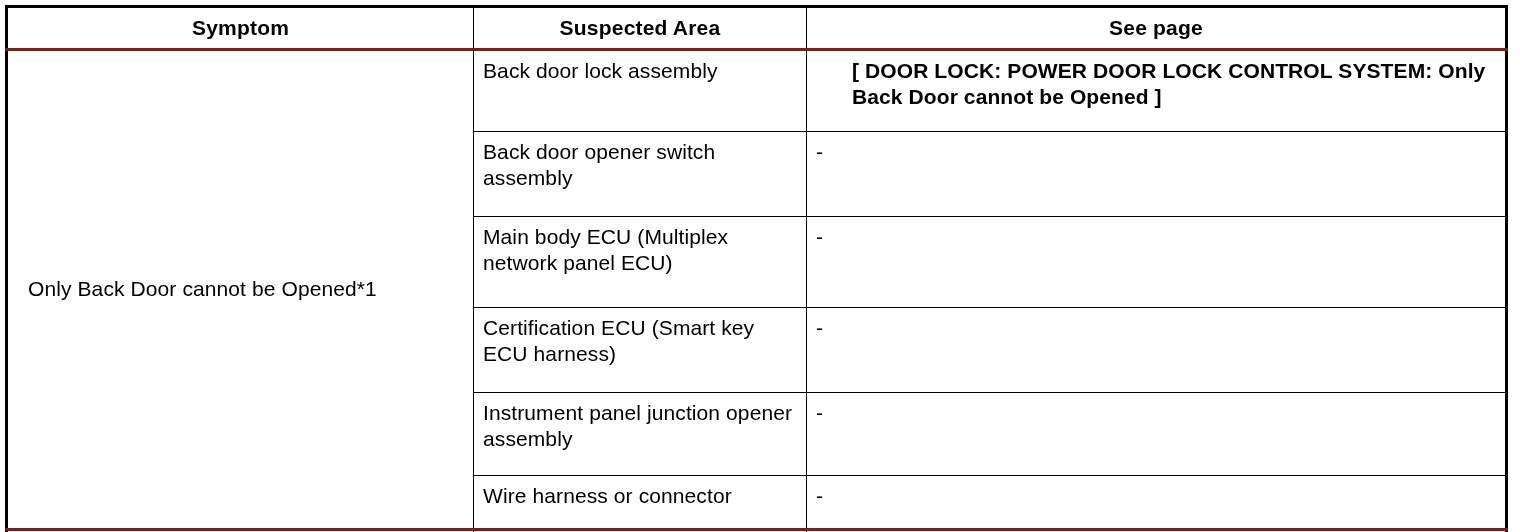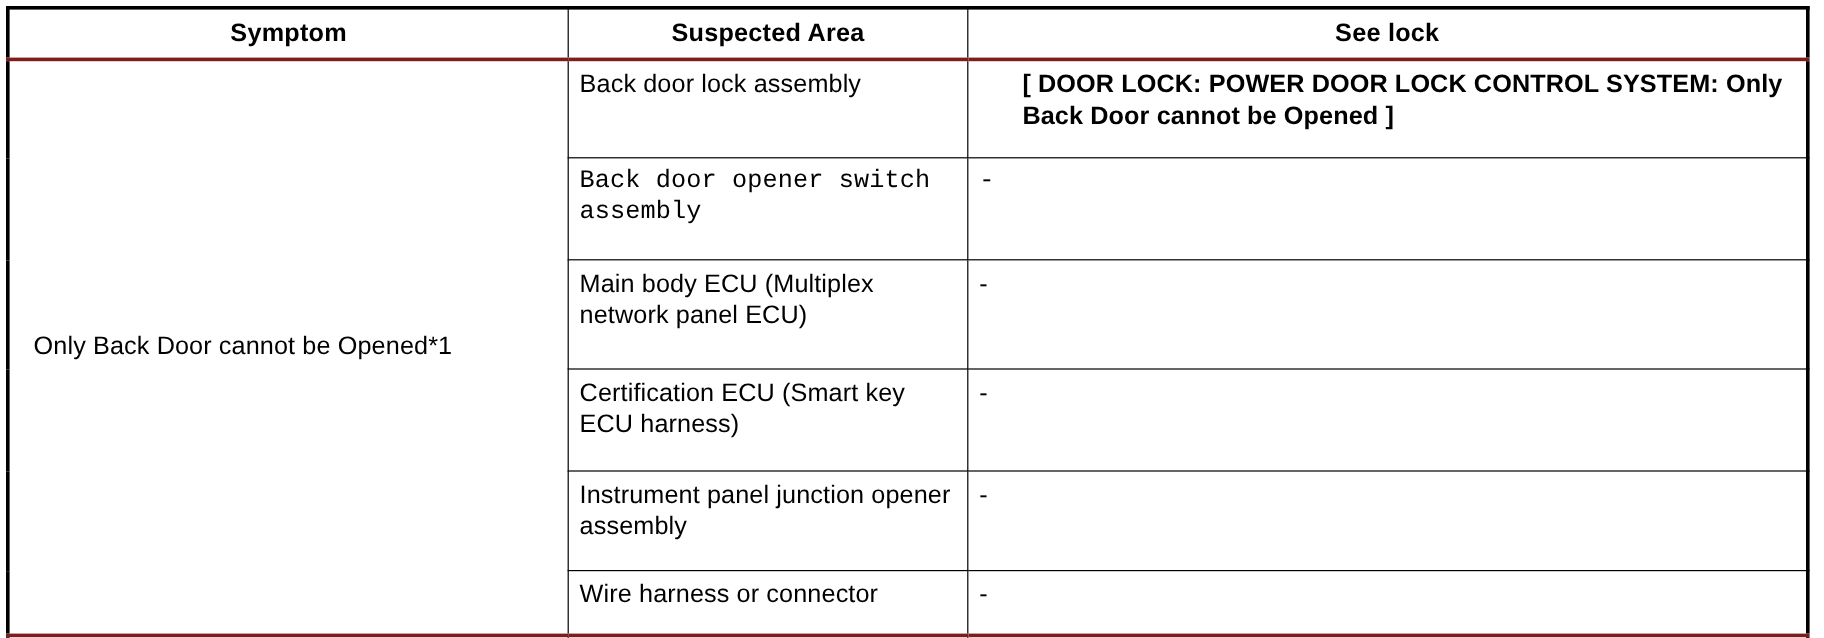--- a/index.html
+++ b/index.html
@@ -61,21 +61,21 @@
   }
   td.symptom-cell {
     vertical-align: middle;
     padding-left: 20px;
   }
   td.page-cell.bold-ref {
     font-weight: bold;
     padding-left: 45px;
   }
   tr.r1 td { height: 66px; }
-  tr.r2 td { height: 70px; font-family: Liberation Mono, monospace; }
+  tr.r2 td { height: 70px; }
   tr.r3 td { height: 76px; }
   tr.r4 td { height: 70px; }
   tr.r5 td { height: 68px; }
   tr.r6 td { height: 38px; }
   tr.r7 td { height: 72px; }
 
   tr.group-start > td {
     border-top: 3px solid #7f1d1d;
   }
   .dash-cell { font-weight: normal; }
@@ -89,21 +89,21 @@
     <colgroup>
       <col class="col-symptom">
       <col class="col-area">
       <col class="col-page">
     </colgroup>
 
     <thead>
       <tr>
         <th>Symptom</th>
         <th>Suspected Area</th>
-        <th>See lock</th>
+        <th>See page</th>
       </tr>
     </thead>
 
     <tbody>
 
       <tr class="r1 group-start">
         <td class="symptom-cell" rowspan="6">Only Back Door cannot be Opened*1</td>
         <td class="area-cell">Back door lock assembly</td>
         <td class="page-cell bold-ref">[ DOOR LOCK: POWER DOOR LOCK CONTROL SYSTEM: Only Back Door cannot be Opened ]</td>
       </tr>

